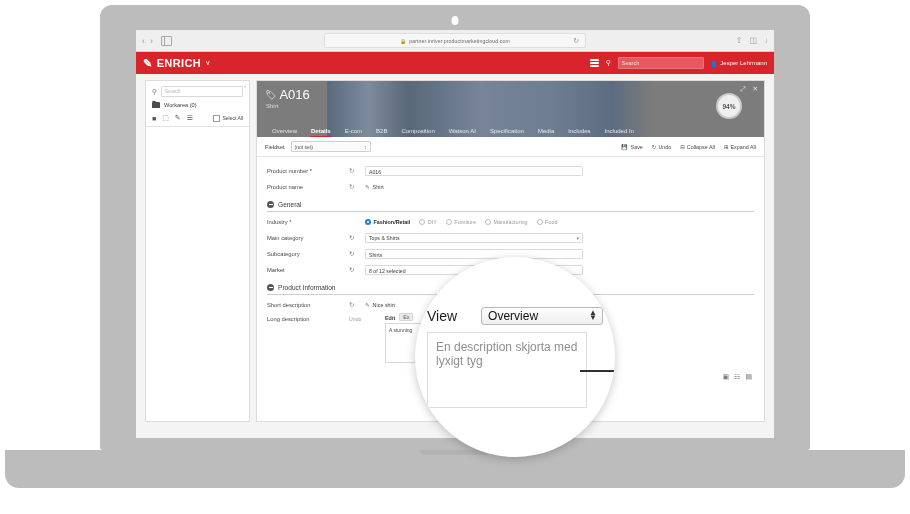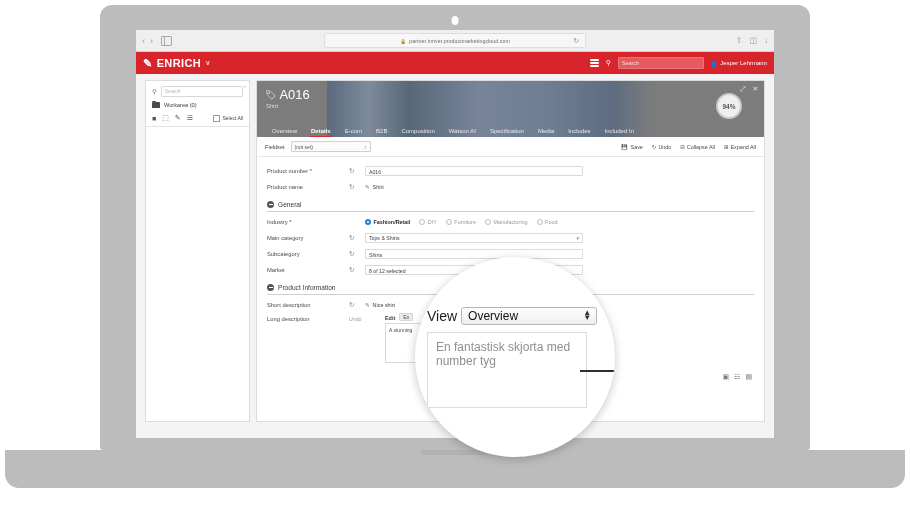--- a/index.html
+++ b/index.html
@@ -365,21 +365,21 @@
     box-shadow: 0 2px 10px rgba(0,0,0,.22);
     overflow: hidden;
     z-index: 50;
   }
   .mag-inner {
     position: absolute; inset: 0;
     display: flex; flex-direction: column;
     padding: 50px 12px 0 12px;
     box-sizing: border-box;
   }
-  .mag-row { display: flex; align-items: center; gap: 4px; }
+  .mag-row { display: flex; align-items: center; gap: 24px; }
   .mag-label { font-size: 14px; color: #1d1d1d; }
   .mag-select {
     width: 136px; height: 18px;
     background: linear-gradient(#fdfdfd, #efefef);
     border: 1px solid #b6b6b6;
     border-radius: 3px;
     display: flex; align-items: center;
     padding: 0 6px;
     font-size: 12px; color: #111;
     position: relative;
@@ -648,18 +648,18 @@
       <div class="mag-row">
         <span class="mag-label">View</span>
         <span class="mag-select">
           <span>Overview</span>
           <span class="stepper">
             <i style="font-style:normal">▲</i>
             <i style="font-style:normal">▼</i>
           </span>
         </span>
       </div>
-      <div class="mag-textarea">En fantastisk skjorta med number tyg</div>
+      <div class="mag-textarea">En description skjorta med lyxigt tyg</div>
     </div>
     <div class="mag-underline"></div>
   </div>
 
 </div>
 
 </body></html>

